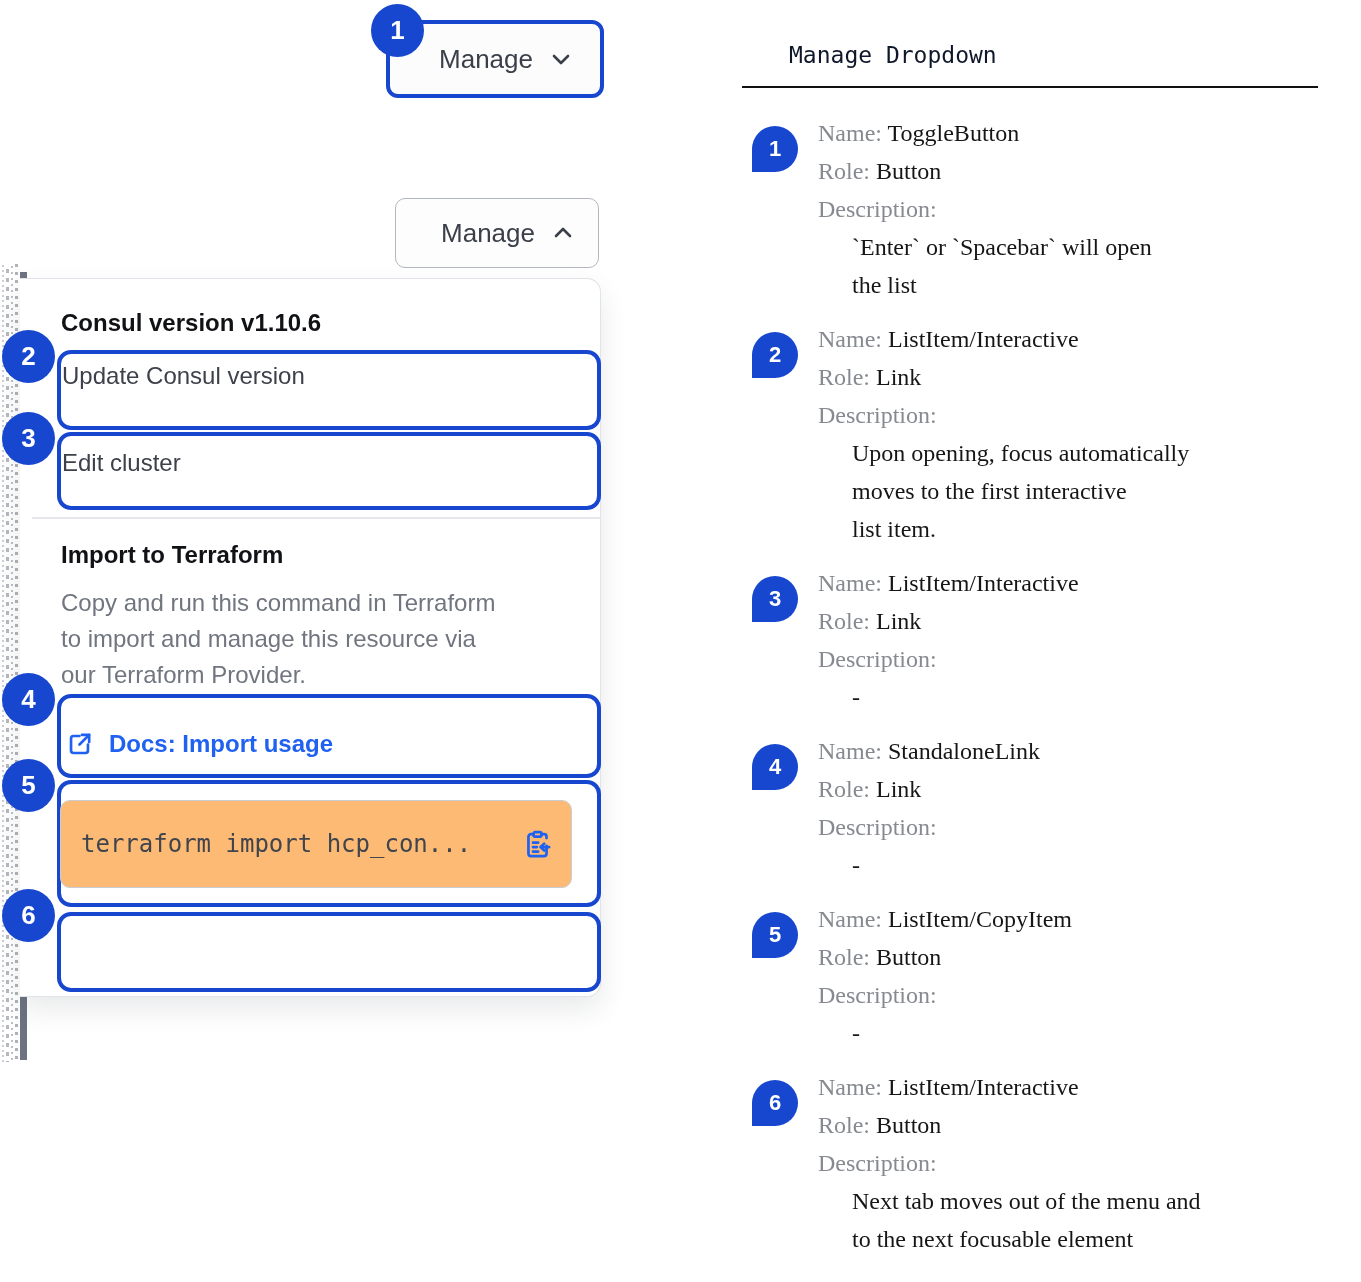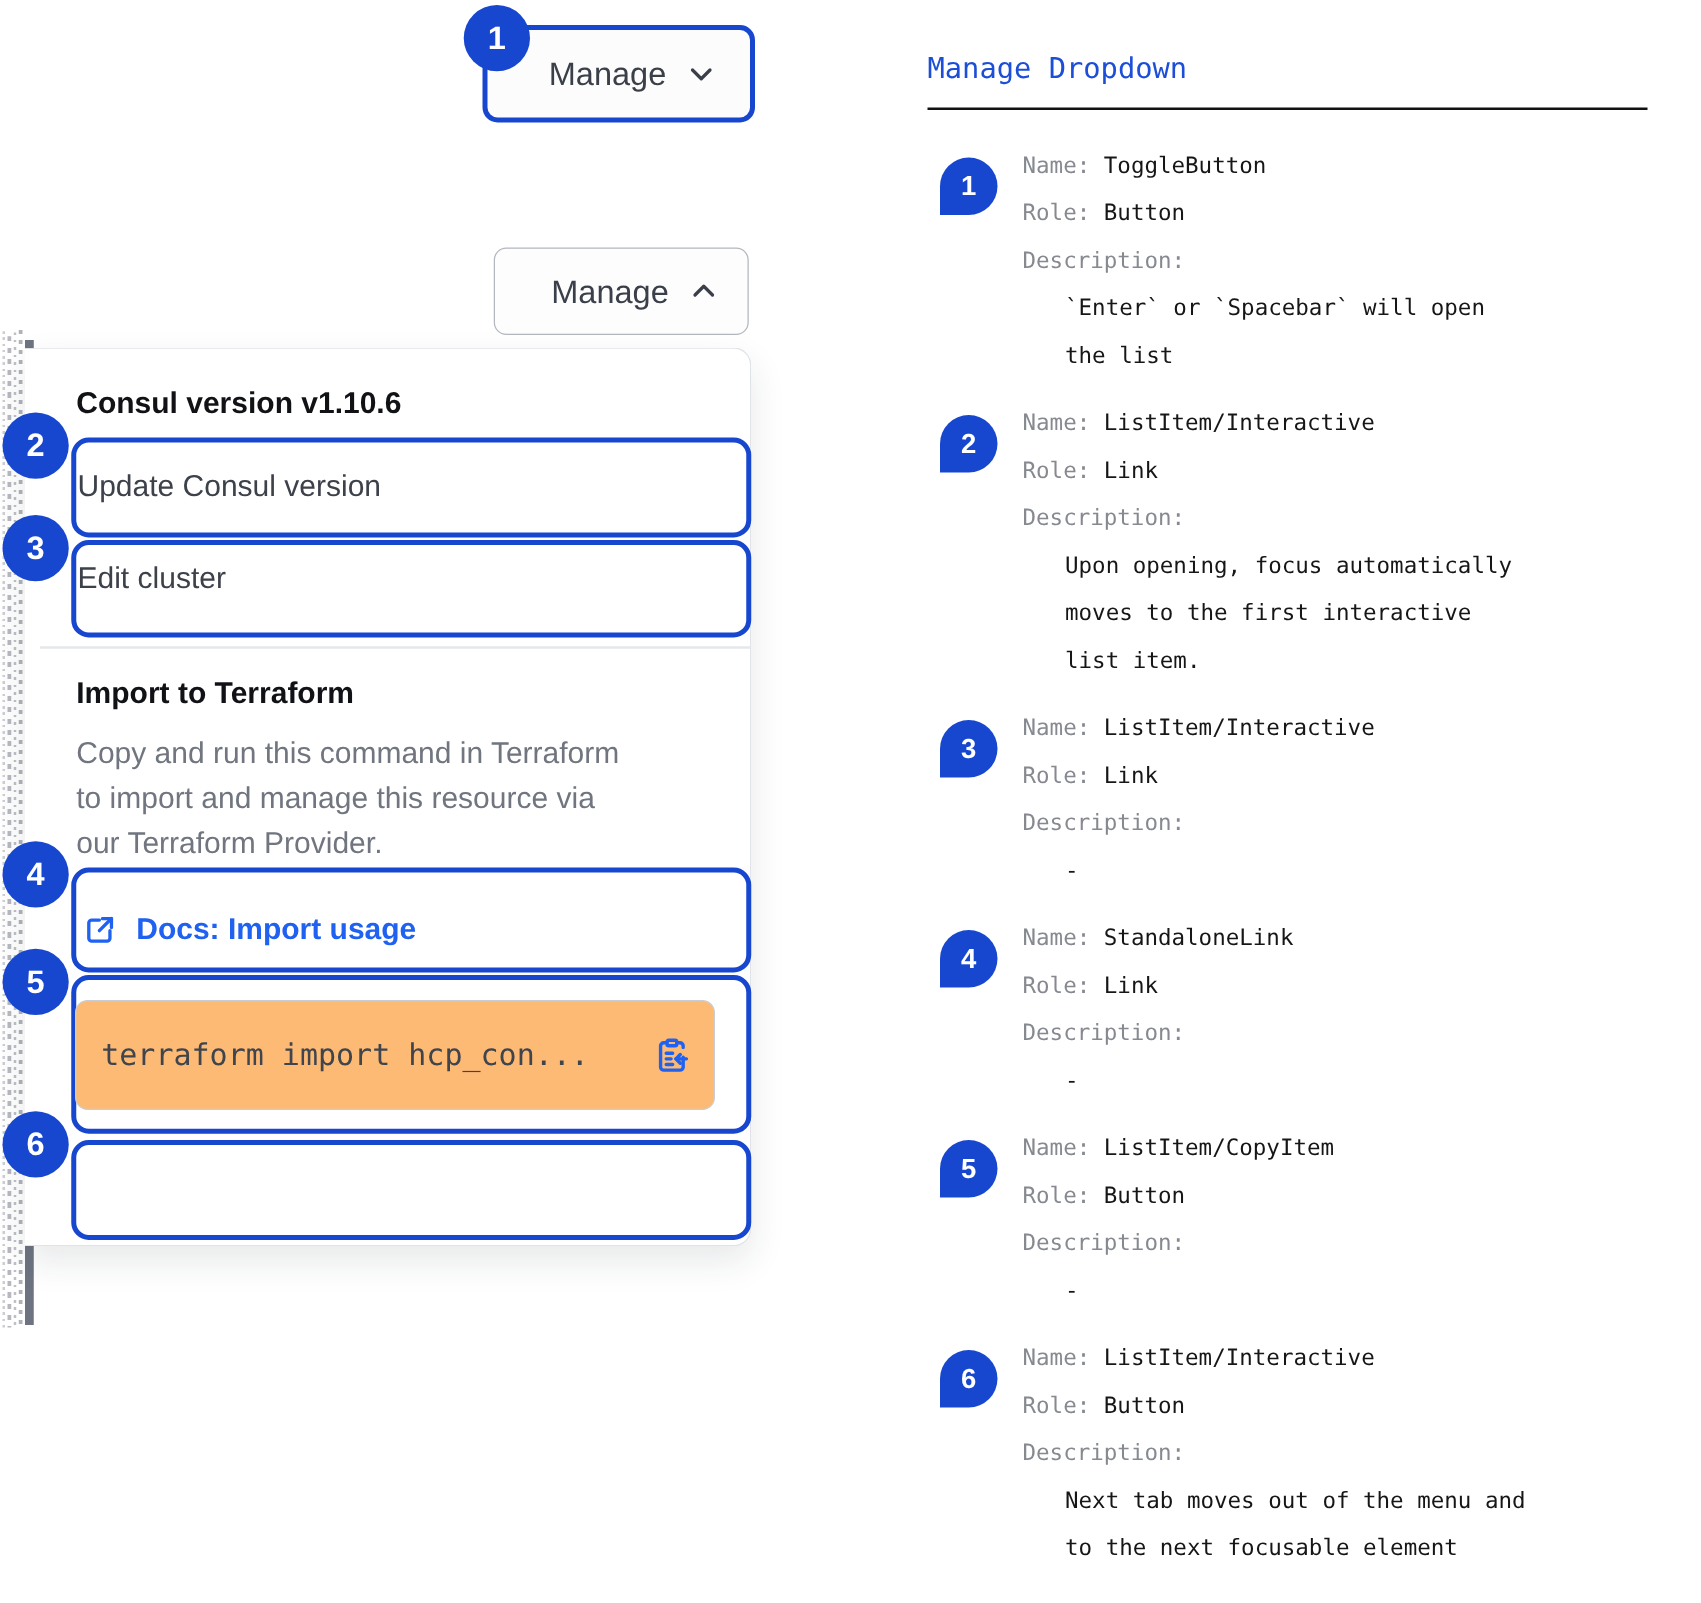--- a/index.html
+++ b/index.html
@@ -43,28 +43,28 @@
   .link-row{position:absolute;display:flex;align-items:center;gap:15px;z-index:4;}
   .link-text{font-size:24px;font-weight:600;color:#1f61f0;}
   #code-field{position:absolute;left:60px;top:800px;width:512px;height:88px;border:1.5px solid #c9cdd3;
      border-radius:10px;background:#fdba74;box-sizing:border-box;display:flex;align-items:center;
      justify-content:space-between;padding:0 18px 0 20px;z-index:4;}
   .code-text{font-family:"DejaVu Sans Mono", monospace;font-size:24px;color:#3f444d;white-space:nowrap;}
   .danger-text{font-size:24px;font-weight:500;color:#dc2a2a;}
 
   
   #notes{position:absolute;left:742px;top:42px;width:582px;font-family:"DejaVu Sans Mono", monospace;color:#161616;}
-  #notes-title{font-size:23px;color:#1d4ed8;}
+  #notes-title{font-size:23px;color:#0f172a;margin-left:47px;}
   #notes-rule{margin-top:18px;height:2px;background:#111;width:576px;}
   #notes-list{margin-top:26px;}
   .a-item{display:flex;gap:20px;margin-bottom:16px;}
   .r-badge{flex:0 0 auto;width:46px;height:46px;margin:12px 0 0 10px;border-radius:50% 50% 50% 0;
      background:#1747cf;color:#fff;display:flex;align-items:center;justify-content:center;
      font-size:22px;font-weight:700;font-family:"Liberation Sans", sans-serif;}
-  .a-text{font-size:18px;line-height:38px;}
+  .a-text{font-size:24px;line-height:38px;font-family:Liberation Serif, serif;}
   .lbl{color:#868a90;}
   .val{color:#161616;}
   .desc{white-space:pre-line;margin-left:34px;}
 
   .icon{display:inline-flex;flex:0 0 auto;}
 </style>
 </head>
 <body>
 
 <div id="stage">
@@ -91,21 +91,21 @@
           <path d="M5 15l7-7 7 7" stroke="#3a3f49" stroke-width="2.6" stroke-linecap="round" stroke-linejoin="round"></path>
         </svg>
     </span>
   </div>
 
   <div id="dropdown-panel"></div>
 
   <div class="panel-h" style="left:61px;top:309px;">Consul version v1.10.6</div>
 
   <div class="outline" style="left:57px;top:350px;width:544px;height:80px;"></div>
-  <div class="item-label" style="left:62px;top:350px;height:80px;">Update Consul version</div>
+  <div class="item-label" style="left:62px;top:336px;height:80px;">Update Consul version</div>
   <div class="badge" style="left:2px;top:330px;">2</div>
 
   <div class="outline" style="left:57px;top:432px;width:544px;height:78px;"></div>
   <div class="item-label" style="left:62px;top:432px;height:62px;">Edit cluster</div>
   <div class="badge" style="left:2px;top:412px;">3</div>
 
   <div class="divider"></div>
 
   <div class="panel-h" style="left:61px;top:541px;">Import to Terraform</div>
   <div class="paragraph">Copy and run this command in Terraform

